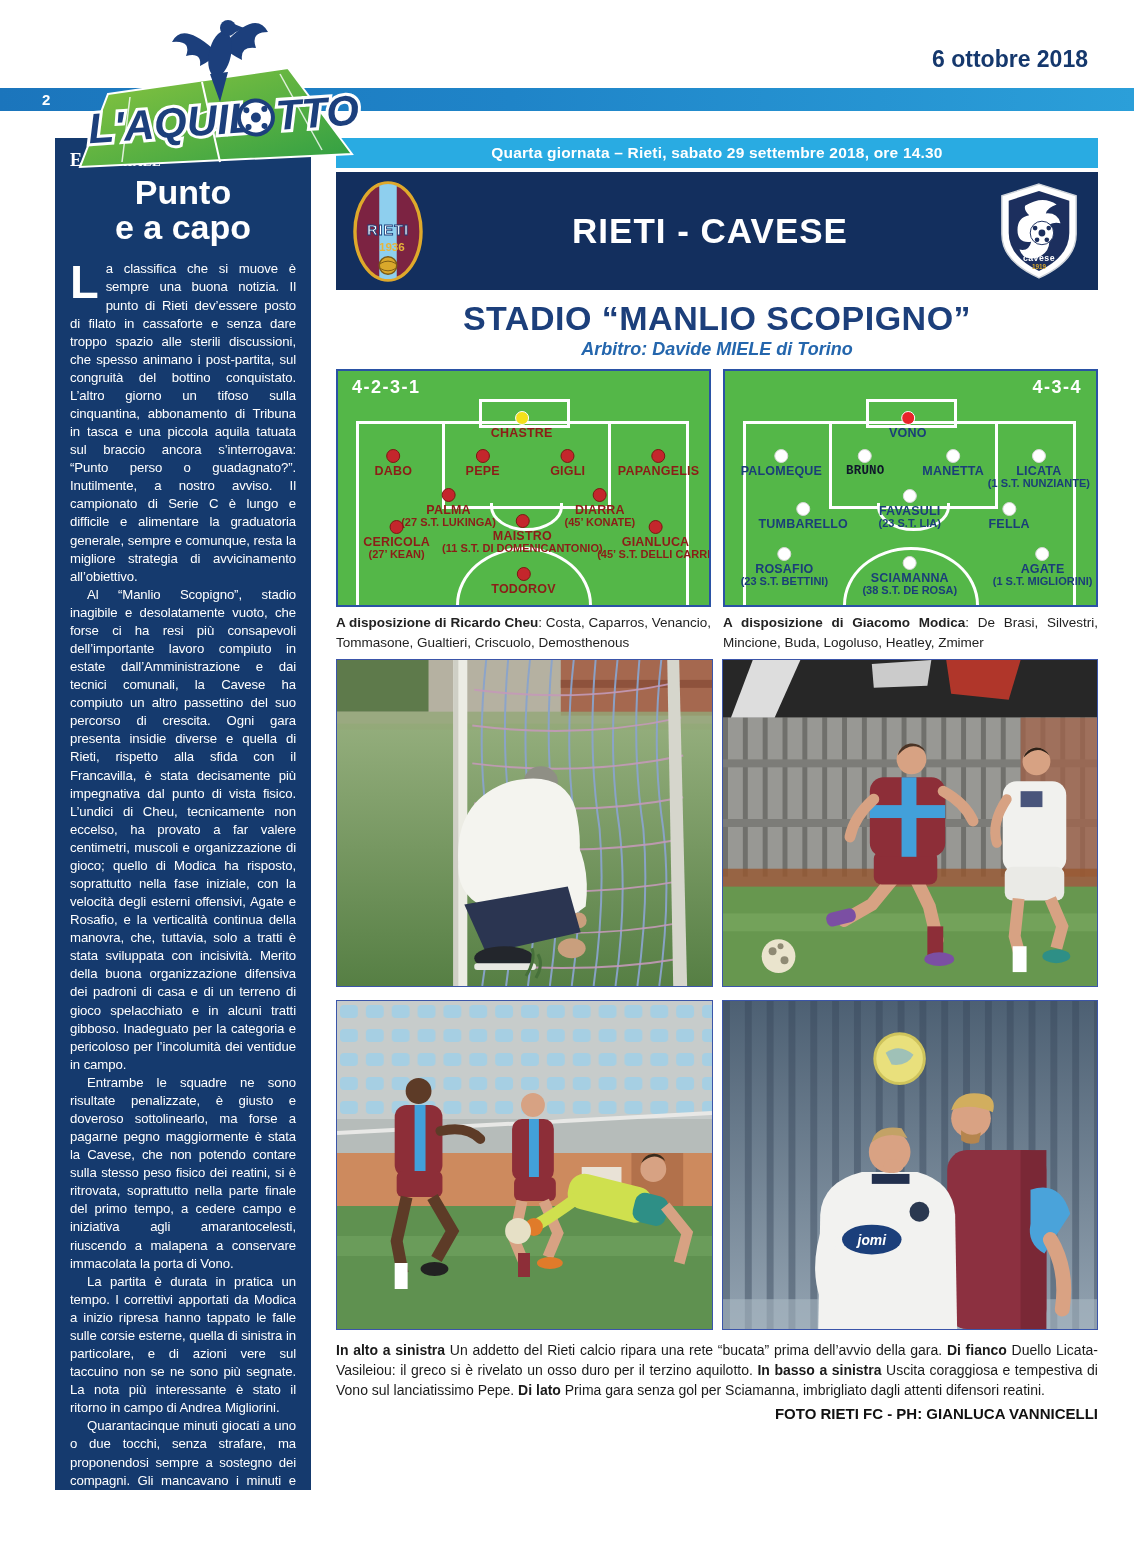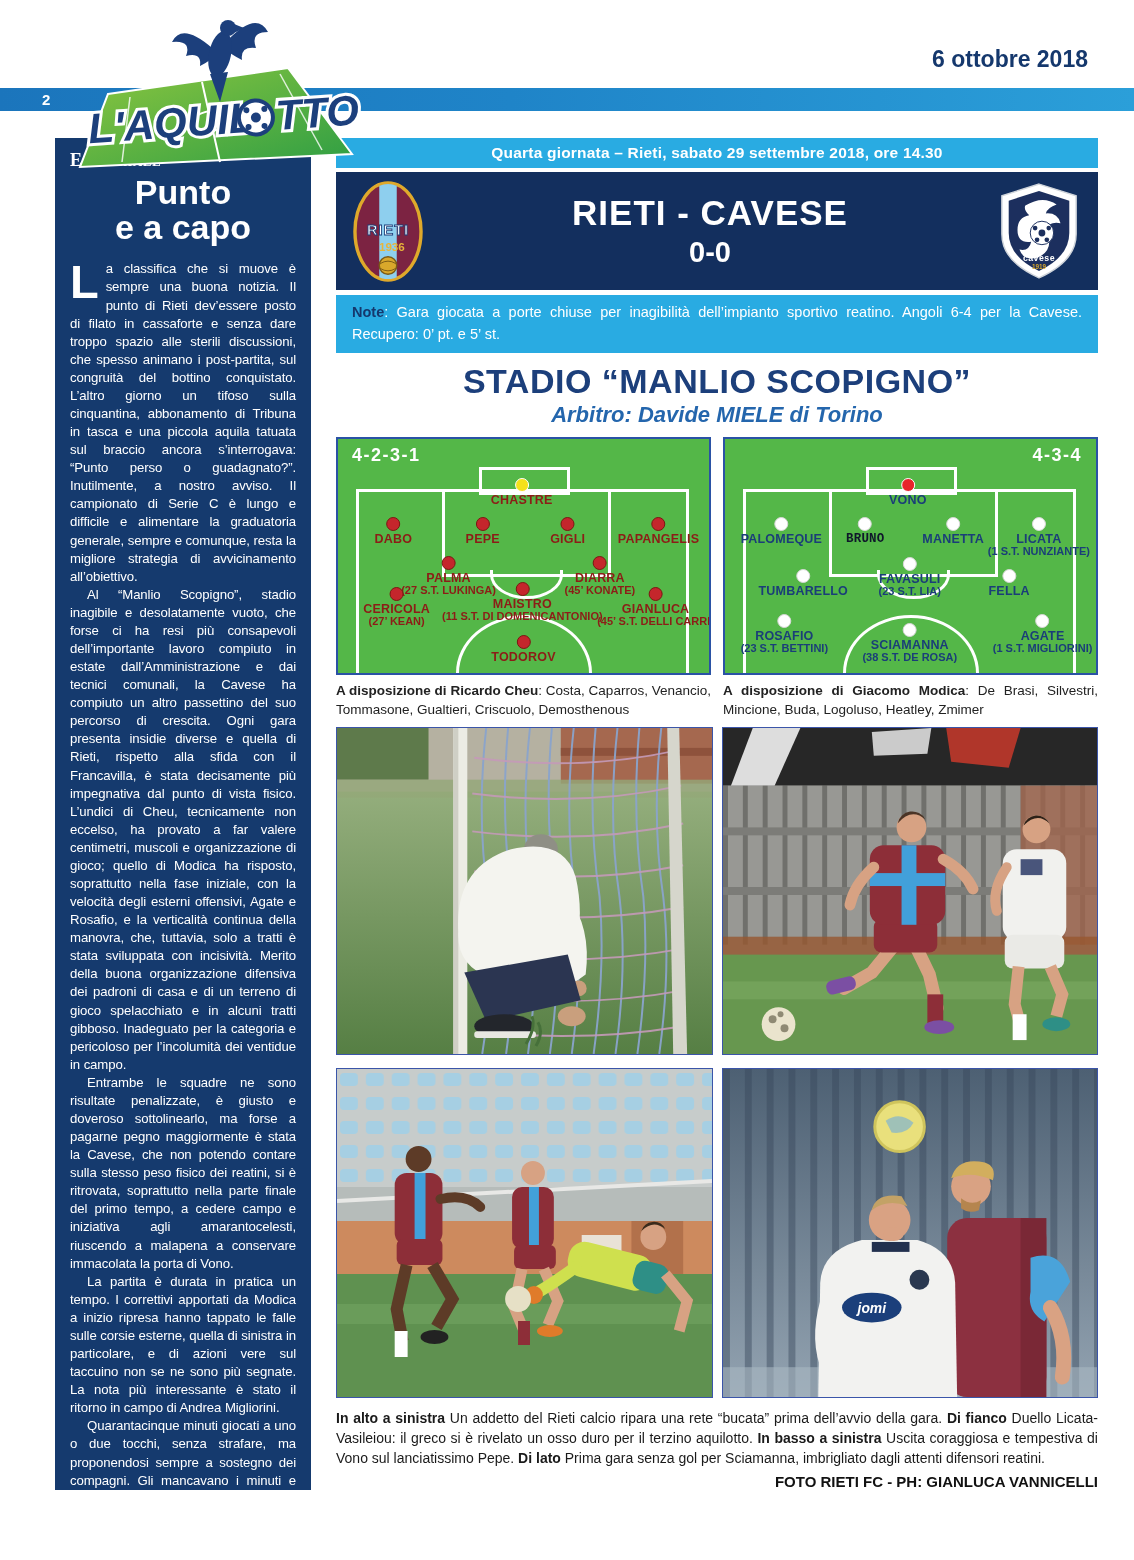--- a/index.html
+++ b/index.html
@@ -26,21 +26,21 @@
           font-size:15.5px;font-weight:bold;letter-spacing:.2px;}
   .matchbox{margin-top:4px;height:118px;background:#132f5e;display:flex;align-items:center;
             justify-content:space-between;padding:0 16px;box-sizing:border-box;}
   .mtitle{flex:1;text-align:center;color:#fff;}
   .mtitle .t1{font-size:35px;font-weight:800;letter-spacing:1px;}
   .mtitle .score{font-size:29px;font-weight:800;margin-top:3px;}
   .note{margin-top:5px;background:#29abe2;color:#fff;font-size:14.5px;line-height:1.5;
         padding:7px 16px;text-align:justify;}
   .note b{color:#15386d;}
   .stadium{margin:9px 0 0;text-align:center;font-size:34px;font-weight:800;color:#1c3f7b;letter-spacing:.5px;}
-  .referee{margin-top:1px;text-align:center;font-size:22px;font-style:italic;font-weight:600;color:#2466ad;}
+  .referee{margin-top:1px;text-align:center;font-size:18px;font-style:italic;font-weight:600;color:#2466ad;}
   
   .pitches{display:flex;gap:12px;margin-top:9px;}
   .pitch{position:relative;width:375px;height:238px;background:#54b748;border:2px solid #2a52a5;
          box-sizing:border-box;overflow:hidden;}
   .sys{position:absolute;top:6px;color:#fff;font-size:18px;font-weight:800;letter-spacing:1.5px;z-index:2;}
   .sys.left{left:14px;} .sys.right{right:14px;}
   .mk{position:absolute;}
   .mk.goalbox{left:38%;top:12%;width:23%;height:9.7%;border:3px solid #fff;}
   .mk.goalline{left:4.8%;right:5.4%;top:21.5%;height:0;border-top:3px solid #fff;}
   .mk.touchl{left:4.8%;top:21.5%;bottom:-2px;width:0;border-left:3px solid #fff;}
@@ -141,39 +141,37 @@
         <ellipse cx="37" cy="53" rx="34" ry="50" fill="#7c2342" stroke="#dfa92b" stroke-width="3.5"></ellipse>
         <rect x="28" y="2" width="18" height="102" fill="#8ecfee" clip-path="url(#roval)"></rect>
         <text x="37" y="57" text-anchor="middle" font-family="Liberation Sans, sans-serif" font-size="15" font-weight="bold" fill="#fff" stroke="#1b3f7b" stroke-width="0.9" letter-spacing="1">RIETI</text>
         <text x="41" y="73" text-anchor="middle" font-family="Liberation Sans, sans-serif" font-size="12" font-weight="bold" fill="#e8b53a">1936</text>
         <circle cx="37" cy="88" r="9" fill="#d9a82b" stroke="#7a5a16" stroke-width="1.5"></circle>
         <path d="M29 86 q8 -5 16 0 M29 91 q8 5 16 0" stroke="#7a5a16" stroke-width="1" fill="none"></path>
       </svg>
 
       <div class="mtitle">
         <div class="t1">RIETI - CAVESE</div>
-        <div class="score">0-0</div>
       </div>
 
       <svg viewBox="0 0 88 100" width="86" height="98">
         <path d="M44 2 L82 14 V53 Q82 81 44 98 Q6 81 6 53 V14 Z" fill="#fff" stroke="#cfd4da" stroke-width="1.5"></path>
         <path d="M44 9 L75 19 V52 Q75 76 44 91 Q13 76 13 52 V19 Z" fill="#1c2f5e"></path>
         <path d="M30 24 Q48 13 62 23 Q53 26 51 32 Q63 31 66 42 Q54 40 52 48 Q60 70 43 77 Q28 81 24 69 Q34 71 36 61 Q22 63 22 49 Q22 36 34 34 Q28 28 30 24 Z" fill="#fff"></path>
         <circle cx="47" cy="52" r="12" fill="#fff" stroke="#1c2f5e" stroke-width="1"></circle>
         <circle cx="47" cy="52" r="3.5" fill="#1c2f5e"></circle>
         <circle cx="40" cy="47" r="2.4" fill="#1c2f5e"></circle>
           <circle cx="54" cy="47" r="2.4" fill="#1c2f5e"></circle>
         <circle cx="42" cy="59" r="2.4" fill="#1c2f5e"></circle>
           <circle cx="52" cy="59" r="2.4" fill="#1c2f5e"></circle>
         <text x="44" y="81" text-anchor="middle" font-family="Liberation Sans, sans-serif" font-size="9" font-weight="bold" fill="#fff" letter-spacing=".5">cavese</text>
         <text x="44" y="89" text-anchor="middle" font-family="Liberation Sans, sans-serif" font-size="6.5" font-weight="bold" fill="#d9a82b">1919</text>
       </svg>
     </div>
 
-    <div class="note"><b>Note</b><span>: Gara giocata a porte chiuse per inagibilità dell’impianto sportivo reatino. Angoli 6-4 per la Cavese. Recupero: 0’ pt. e 5’ st.</span></div>
 
     <h2 class="stadium">STADIO “MANLIO SCOPIGNO”</h2>
     <div class="referee">Arbitro: Davide MIELE di Torino</div>
 
     <div class="pitches">
       <div class="pitch" id="pitch-home">
         <span class="sys left">4-2-3-1</span>
         <div class="mk goalbox"></div>
         <div class="mk goalline"></div>
         <div class="mk touchl"></div>

